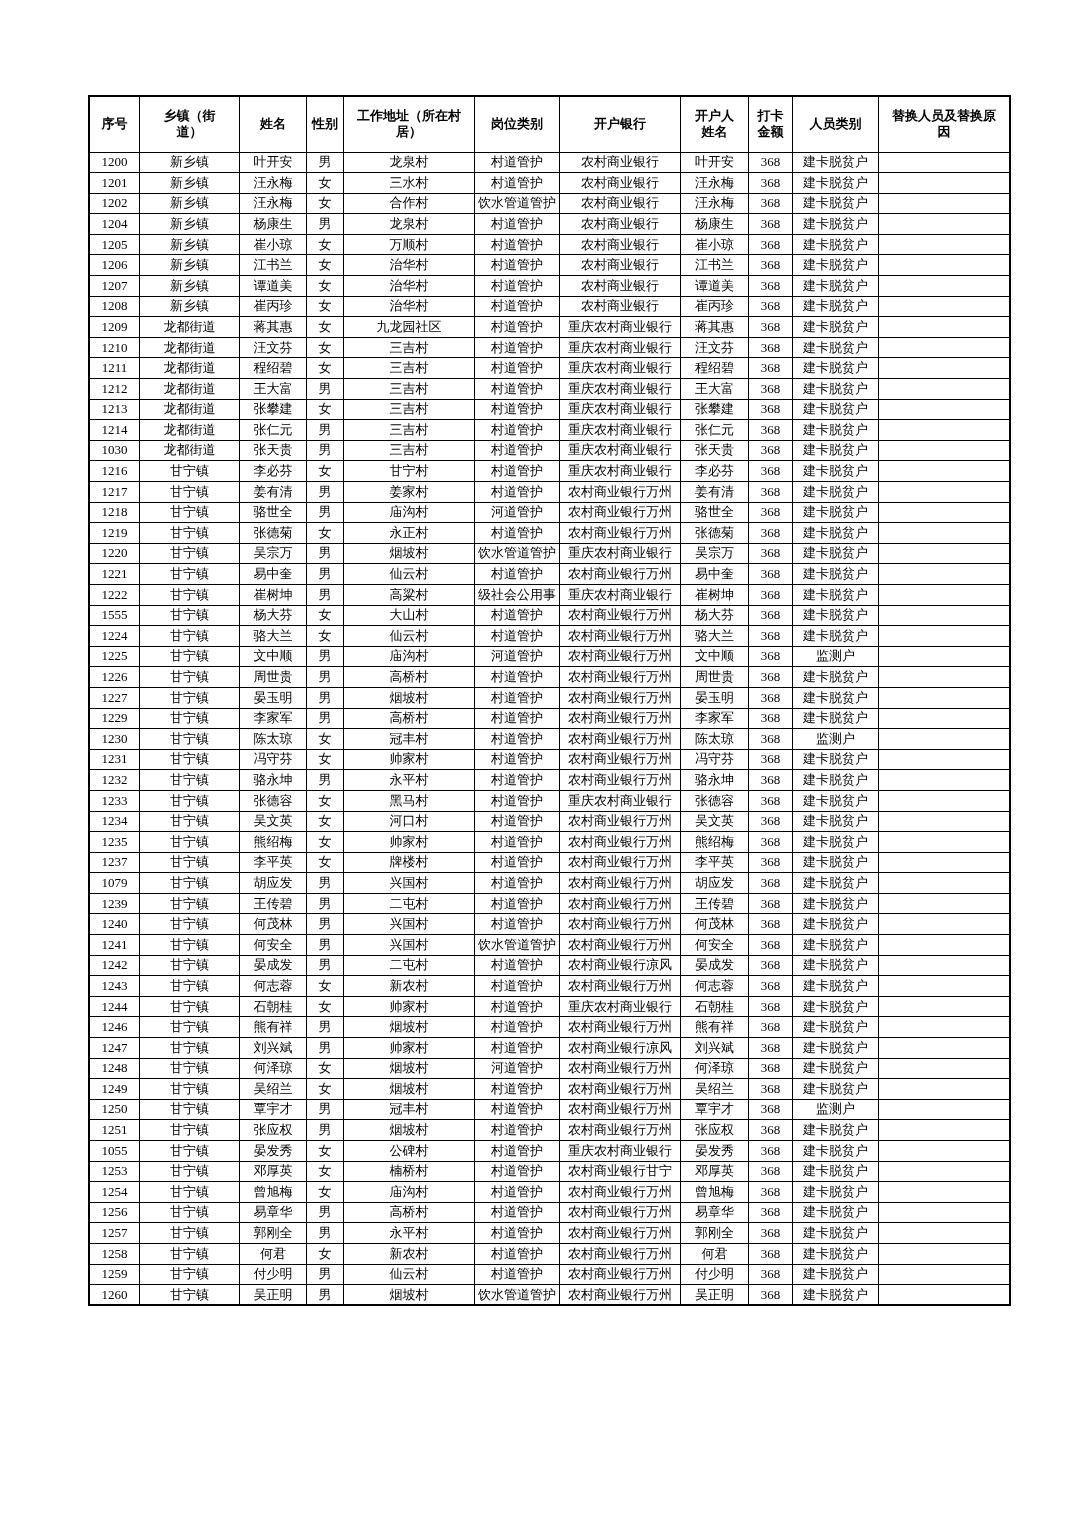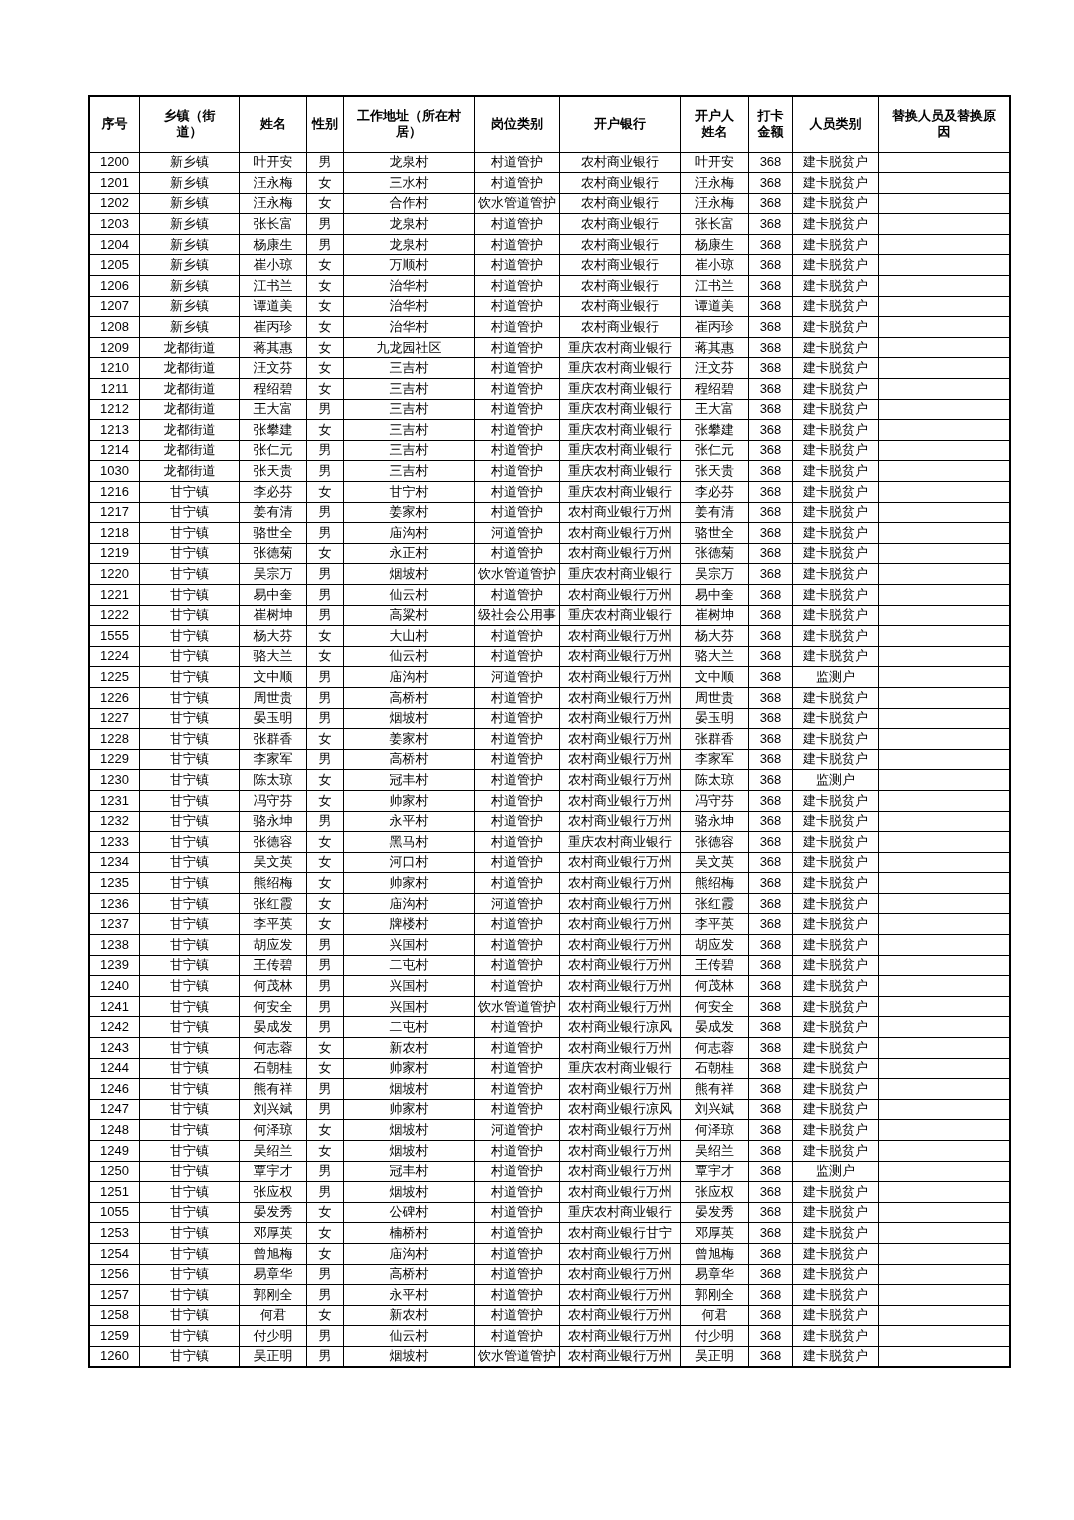--- a/index.html
+++ b/index.html
@@ -5,21 +5,21 @@
   html, body {
     margin: 0;
     padding: 0;
     background: #ffffff;
   }
   .page {
     position: relative;
     width: 1074px;
     height: 1520px;
     background: #ffffff;
-    font-family: Liberation Sans, sans-serif;
+    font-family: Liberation Serif, serif;
     color: #000000;
     overflow: hidden;
   }
   table.roster {
     position: absolute;
     left: 88px;
     top: 95px;
     width: 887px;
     border-collapse: collapse;
     table-layout: fixed;
@@ -120,33 +120,20 @@
           <td class="c3">女</td>
           <td class="c4">合作村</td>
           <td class="c5">饮水管道管护</td>
           <td class="c6">农村商业银行</td>
           <td class="c7">汪永梅</td>
           <td class="c8">368</td>
           <td class="c9">建卡脱贫户</td>
           <td class="c10"></td>
         </tr>
         <tr>
-          <td class="c0">1203</td>
-          <td class="c1">新乡镇</td>
-          <td class="c2">张长富</td>
-          <td class="c3">男</td>
-          <td class="c4">龙泉村</td>
-          <td class="c5">村道管护</td>
-          <td class="c6">农村商业银行</td>
-          <td class="c7">张长富</td>
-          <td class="c8">368</td>
-          <td class="c9">建卡脱贫户</td>
-          <td class="c10"></td>
-        </tr>
-        <tr>
           <td class="c0">1204</td>
           <td class="c1">新乡镇</td>
           <td class="c2">杨康生</td>
           <td class="c3">男</td>
           <td class="c4">龙泉村</td>
           <td class="c5">村道管护</td>
           <td class="c6">农村商业银行</td>
           <td class="c7">杨康生</td>
           <td class="c8">368</td>
           <td class="c9">建卡脱贫户</td>
@@ -445,33 +432,20 @@
           <td class="c3">男</td>
           <td class="c4">烟坡村</td>
           <td class="c5">村道管护</td>
           <td class="c6">农村商业银行万州</td>
           <td class="c7">晏玉明</td>
           <td class="c8">368</td>
           <td class="c9">建卡脱贫户</td>
           <td class="c10"></td>
         </tr>
         <tr>
-          <td class="c0">1228</td>
-          <td class="c1">甘宁镇</td>
-          <td class="c2">张群香</td>
-          <td class="c3">女</td>
-          <td class="c4">姜家村</td>
-          <td class="c5">村道管护</td>
-          <td class="c6">农村商业银行万州</td>
-          <td class="c7">张群香</td>
-          <td class="c8">368</td>
-          <td class="c9">建卡脱贫户</td>
-          <td class="c10"></td>
-        </tr>
-        <tr>
           <td class="c0">1229</td>
           <td class="c1">甘宁镇</td>
           <td class="c2">李家军</td>
           <td class="c3">男</td>
           <td class="c4">高桥村</td>
           <td class="c5">村道管护</td>
           <td class="c6">农村商业银行万州</td>
           <td class="c7">李家军</td>
           <td class="c8">368</td>
           <td class="c9">建卡脱贫户</td>
@@ -549,47 +523,34 @@
           <td class="c3">女</td>
           <td class="c4">帅家村</td>
           <td class="c5">村道管护</td>
           <td class="c6">农村商业银行万州</td>
           <td class="c7">熊绍梅</td>
           <td class="c8">368</td>
           <td class="c9">建卡脱贫户</td>
           <td class="c10"></td>
         </tr>
         <tr>
-          <td class="c0">1236</td>
-          <td class="c1">甘宁镇</td>
-          <td class="c2">张红霞</td>
-          <td class="c3">女</td>
-          <td class="c4">庙沟村</td>
-          <td class="c5">河道管护</td>
-          <td class="c6">农村商业银行万州</td>
-          <td class="c7">张红霞</td>
-          <td class="c8">368</td>
-          <td class="c9">建卡脱贫户</td>
-          <td class="c10"></td>
-        </tr>
-        <tr>
           <td class="c0">1237</td>
           <td class="c1">甘宁镇</td>
           <td class="c2">李平英</td>
           <td class="c3">女</td>
           <td class="c4">牌楼村</td>
           <td class="c5">村道管护</td>
           <td class="c6">农村商业银行万州</td>
           <td class="c7">李平英</td>
           <td class="c8">368</td>
           <td class="c9">建卡脱贫户</td>
           <td class="c10"></td>
         </tr>
         <tr>
-          <td class="c0">1238</td>
+          <td class="c0">1079</td>
           <td class="c1">甘宁镇</td>
           <td class="c2">胡应发</td>
           <td class="c3">男</td>
           <td class="c4">兴国村</td>
           <td class="c5">村道管护</td>
           <td class="c6">农村商业银行万州</td>
           <td class="c7">胡应发</td>
           <td class="c8">368</td>
           <td class="c9">建卡脱贫户</td>
           <td class="c10"></td>

